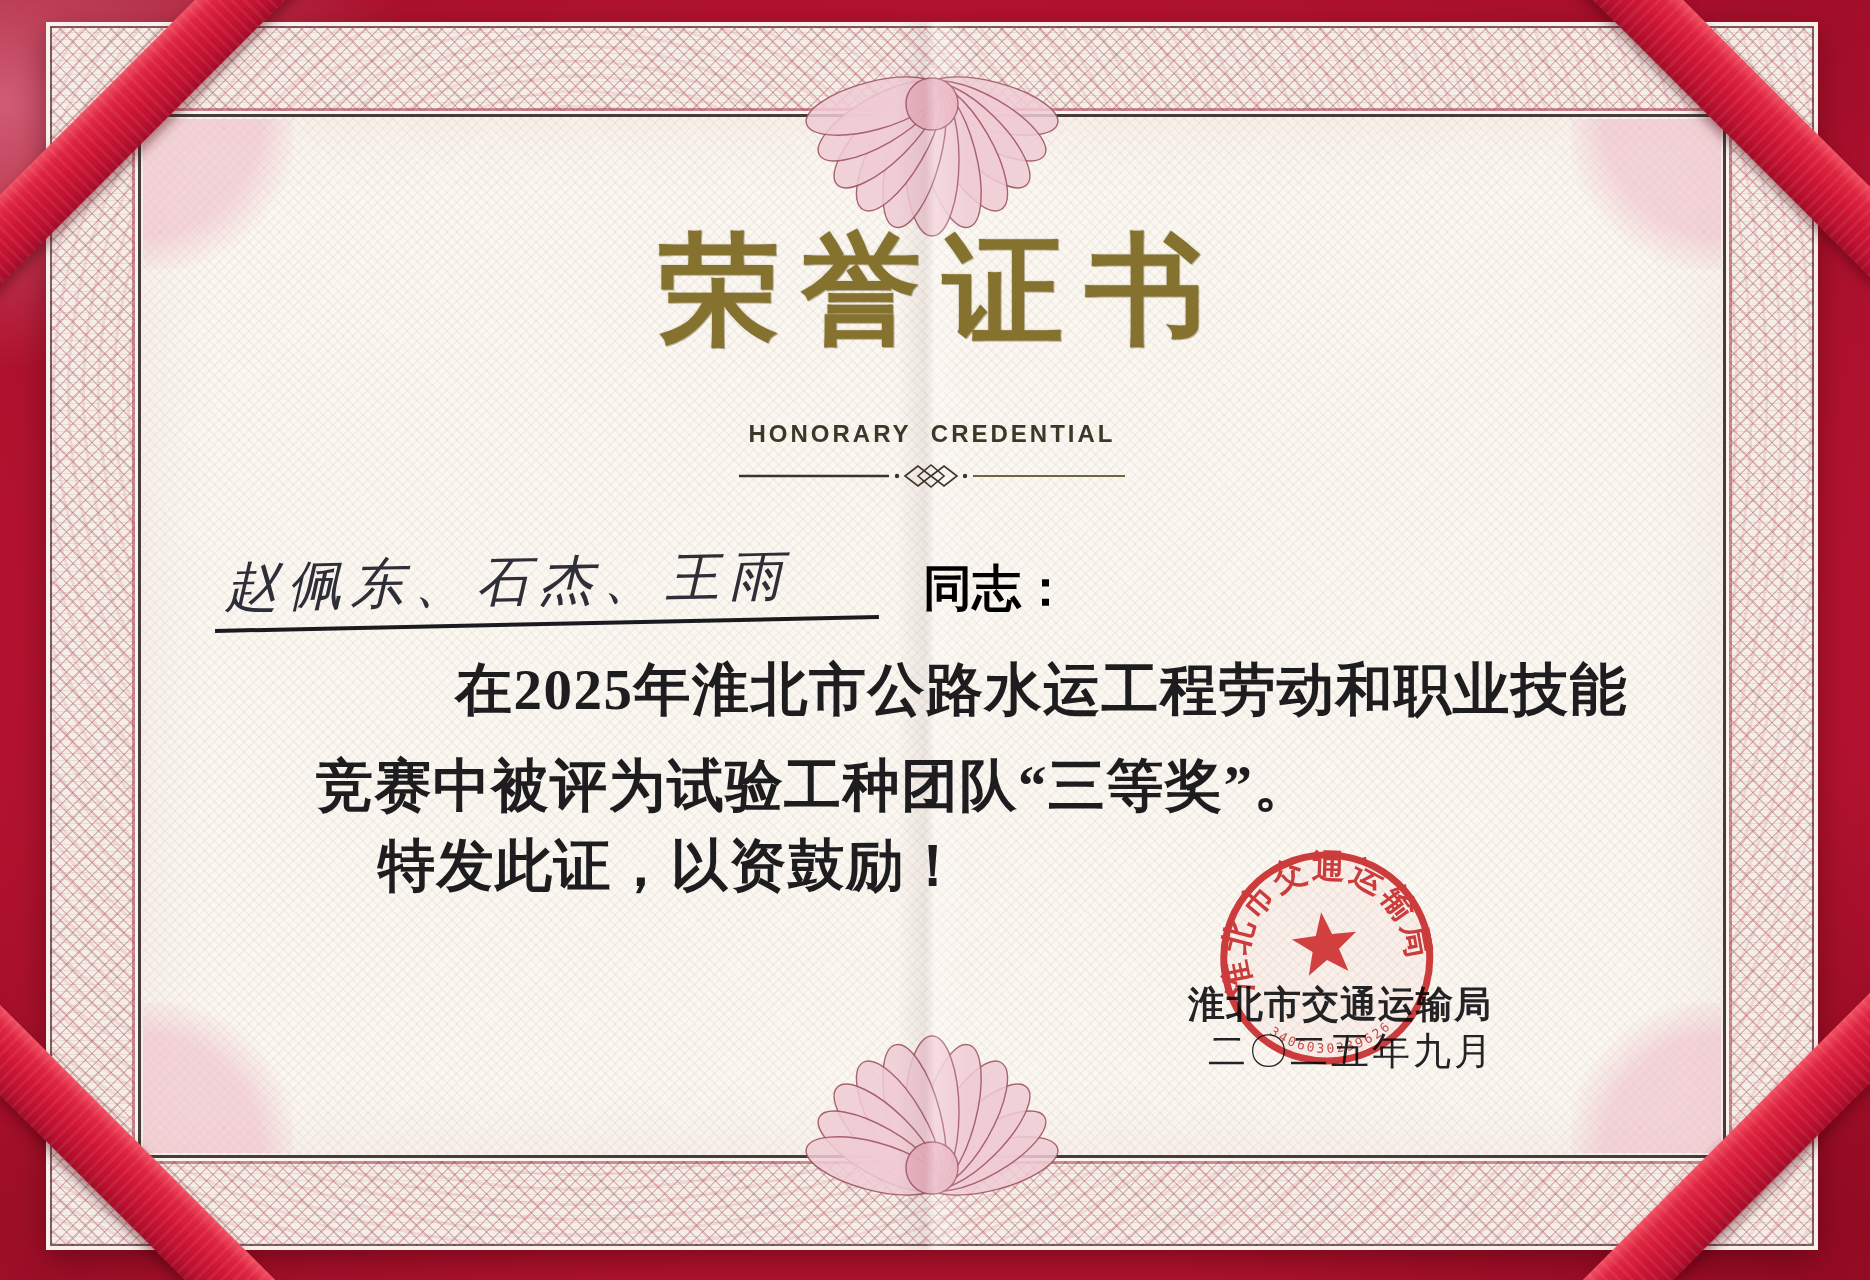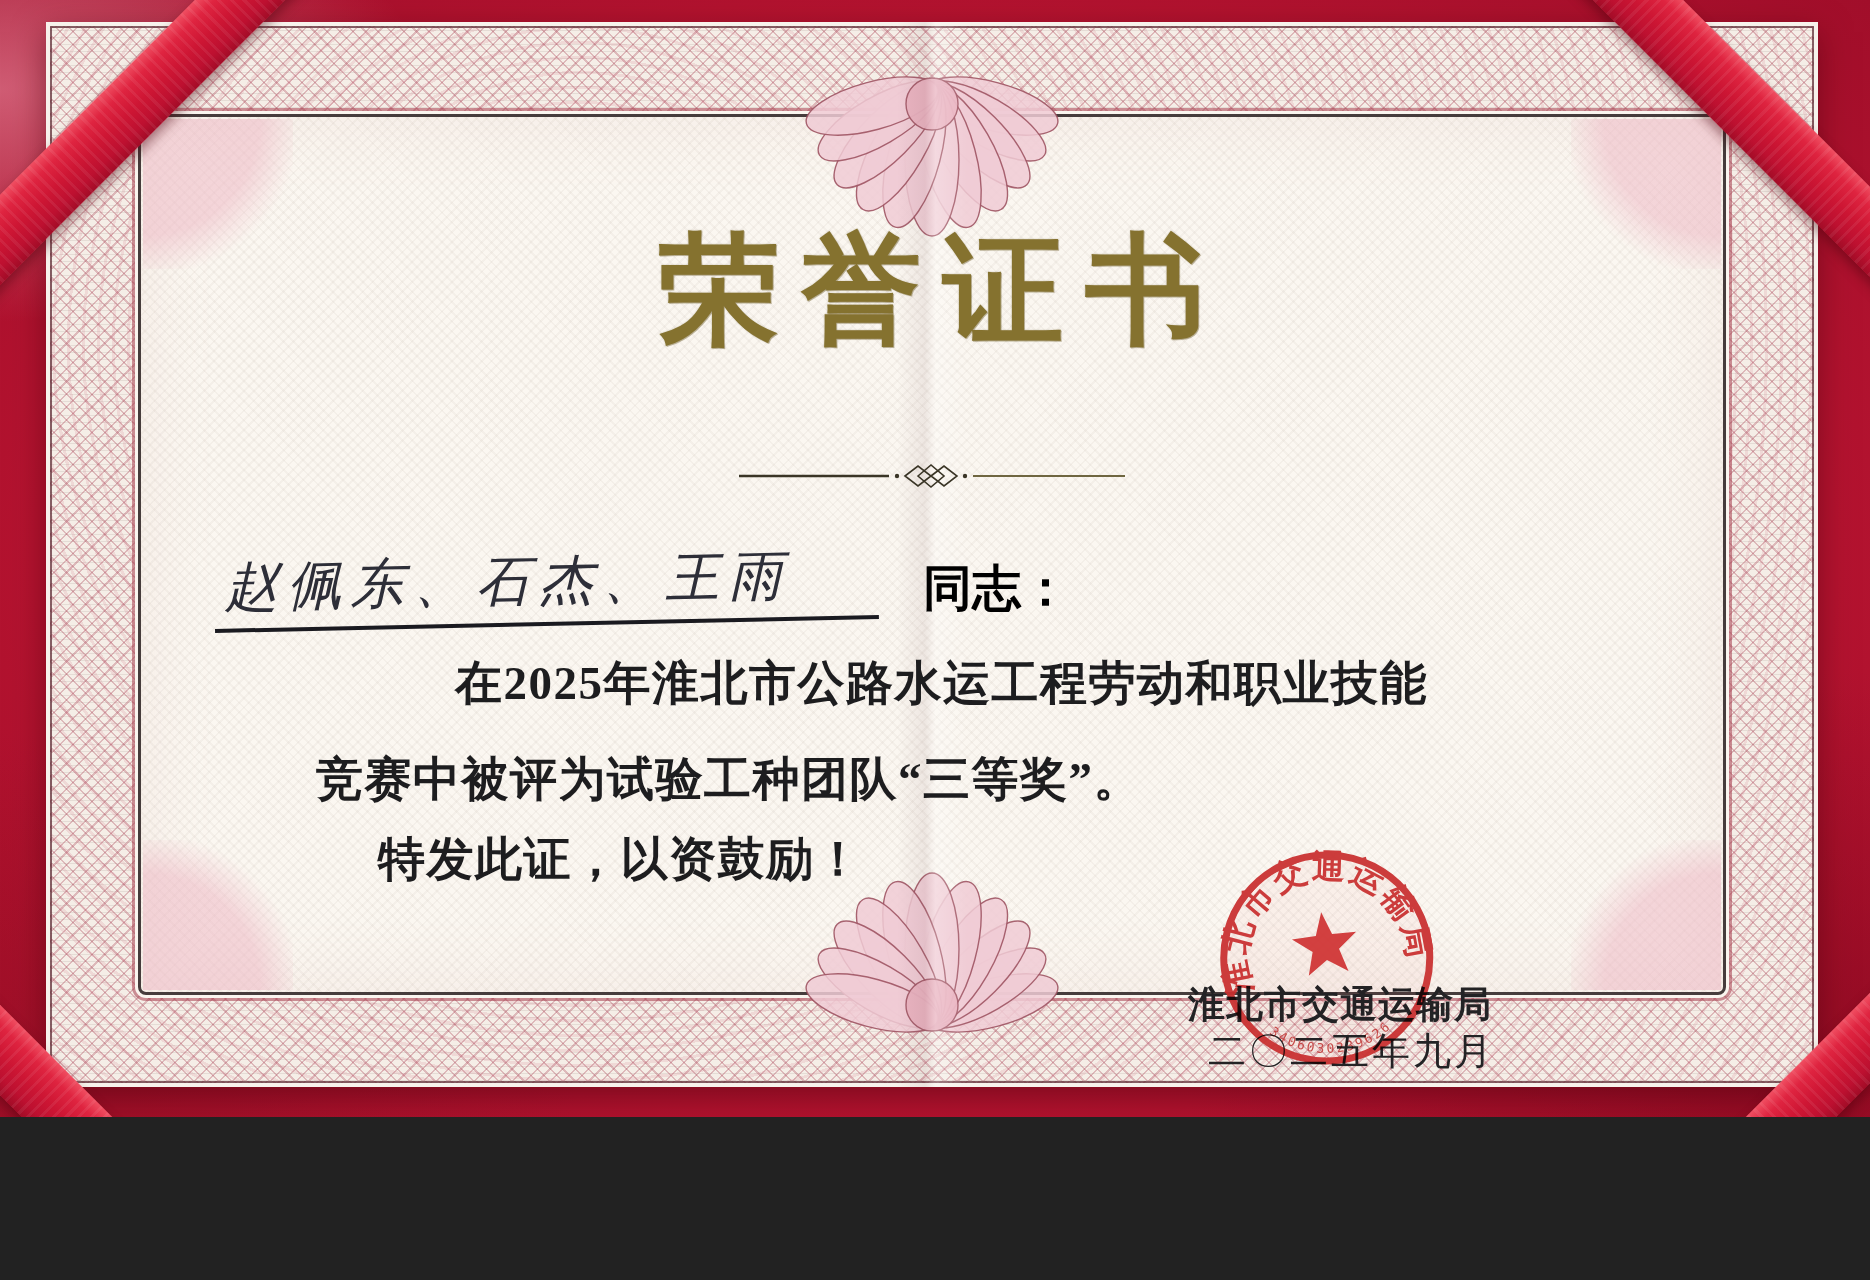--- a/index.html
+++ b/index.html
@@ -1,17 +1,17 @@
 <!DOCTYPE html>
 <html><head>
 <meta charset="utf-8">
 <style>
   html,body{margin:0;padding:0;background:#222;}
   .stage{
-    position:relative;width:1870px;height:1117px;overflow:hidden;
+    position:relative;width:1870px;height:1280px;overflow:hidden;
     font-family:"Liberation Serif","DejaVu Serif",serif;
     background:
       radial-gradient(ellipse at 0% 8%, rgba(243,156,176,.55), transparent 16%),
       radial-gradient(ellipse at 0% 95%, rgba(150,15,35,.45), transparent 22%),
       radial-gradient(ellipse at 100% 95%, rgba(130,8,28,.5), transparent 26%),
       radial-gradient(ellipse at 50% 50%, #cb1c38 0%, #bc1532 55%, #a10e2a 100%);
   }
 
   
   .paper{
@@ -72,21 +72,21 @@
     position:absolute;left:168px;top:508px;width:648px;height:88px;
     display:flex;align-items:flex-end;padding:0 6px 4px 10px;
     border-bottom:4px solid #1a1a20;
     font-size:54px;font-style:italic;font-weight:500;letter-spacing:9px;
     color:#2d2e38;transform:rotate(-1.2deg);white-space:nowrap;
   }
   .salutation{
     position:absolute;left:877px;top:534px;
     font-size:49px;font-weight:700;color:#000000;white-space:nowrap;
   }
-  .bodyline{position:absolute;font-size:47px;font-weight:700;color:#1d1d1f;letter-spacing:1.5px;white-space:nowrap;}
+  .bodyline{position:absolute;font-size:57px;font-weight:700;color:#1d1d1f;letter-spacing:1.5px;white-space:nowrap;}
   .l1{left:409px;top:630px;}
   .l2{left:222px;top:726px;margin-left:48px;}
   .l3{left:332px;top:806px;}
   .issuer{
     position:absolute;left:1142px;top:958px;
     font-size:37px;font-weight:700;color:#232325;letter-spacing:1px;white-space:nowrap;
   }
   .issue-date{
     position:absolute;left:1162px;top:1004px;
     font-size:38px;font-weight:400;color:#232325;letter-spacing:3px;white-space:nowrap;
@@ -197,20 +197,21 @@
     <div class="fan tl"></div>
     <div class="fan tr"></div>
     <div class="fan bl"></div>
     <div class="fan br"></div>
     <div class="fold"></div>
 
     <div class="content">
 
       <div class="title">荣誉证书</div>
 
+      <div class="subtitle">HONORARY CREDENTIAL</div>
 
       <svg class="divider" width="390" height="28" viewBox="0 0 390 28">
         <line x1="2" y1="14" x2="152" y2="14" stroke="#3a3526" stroke-width="2.6"></line>
         <circle cx="160" cy="14" r="2.2" fill="#3a3526"></circle>
         <g fill="none" stroke="#3a3526" stroke-width="1.6">
           <path d="M168,14 L181,4 L194,14 L181,24 Z"></path>
           <path d="M181,14 L194,3 L207,14 L194,25 Z"></path>
           <path d="M194,14 L207,4 L220,14 L207,24 Z"></path>
         </g>
         <circle cx="228" cy="14" r="2.2" fill="#3a3526"></circle>

